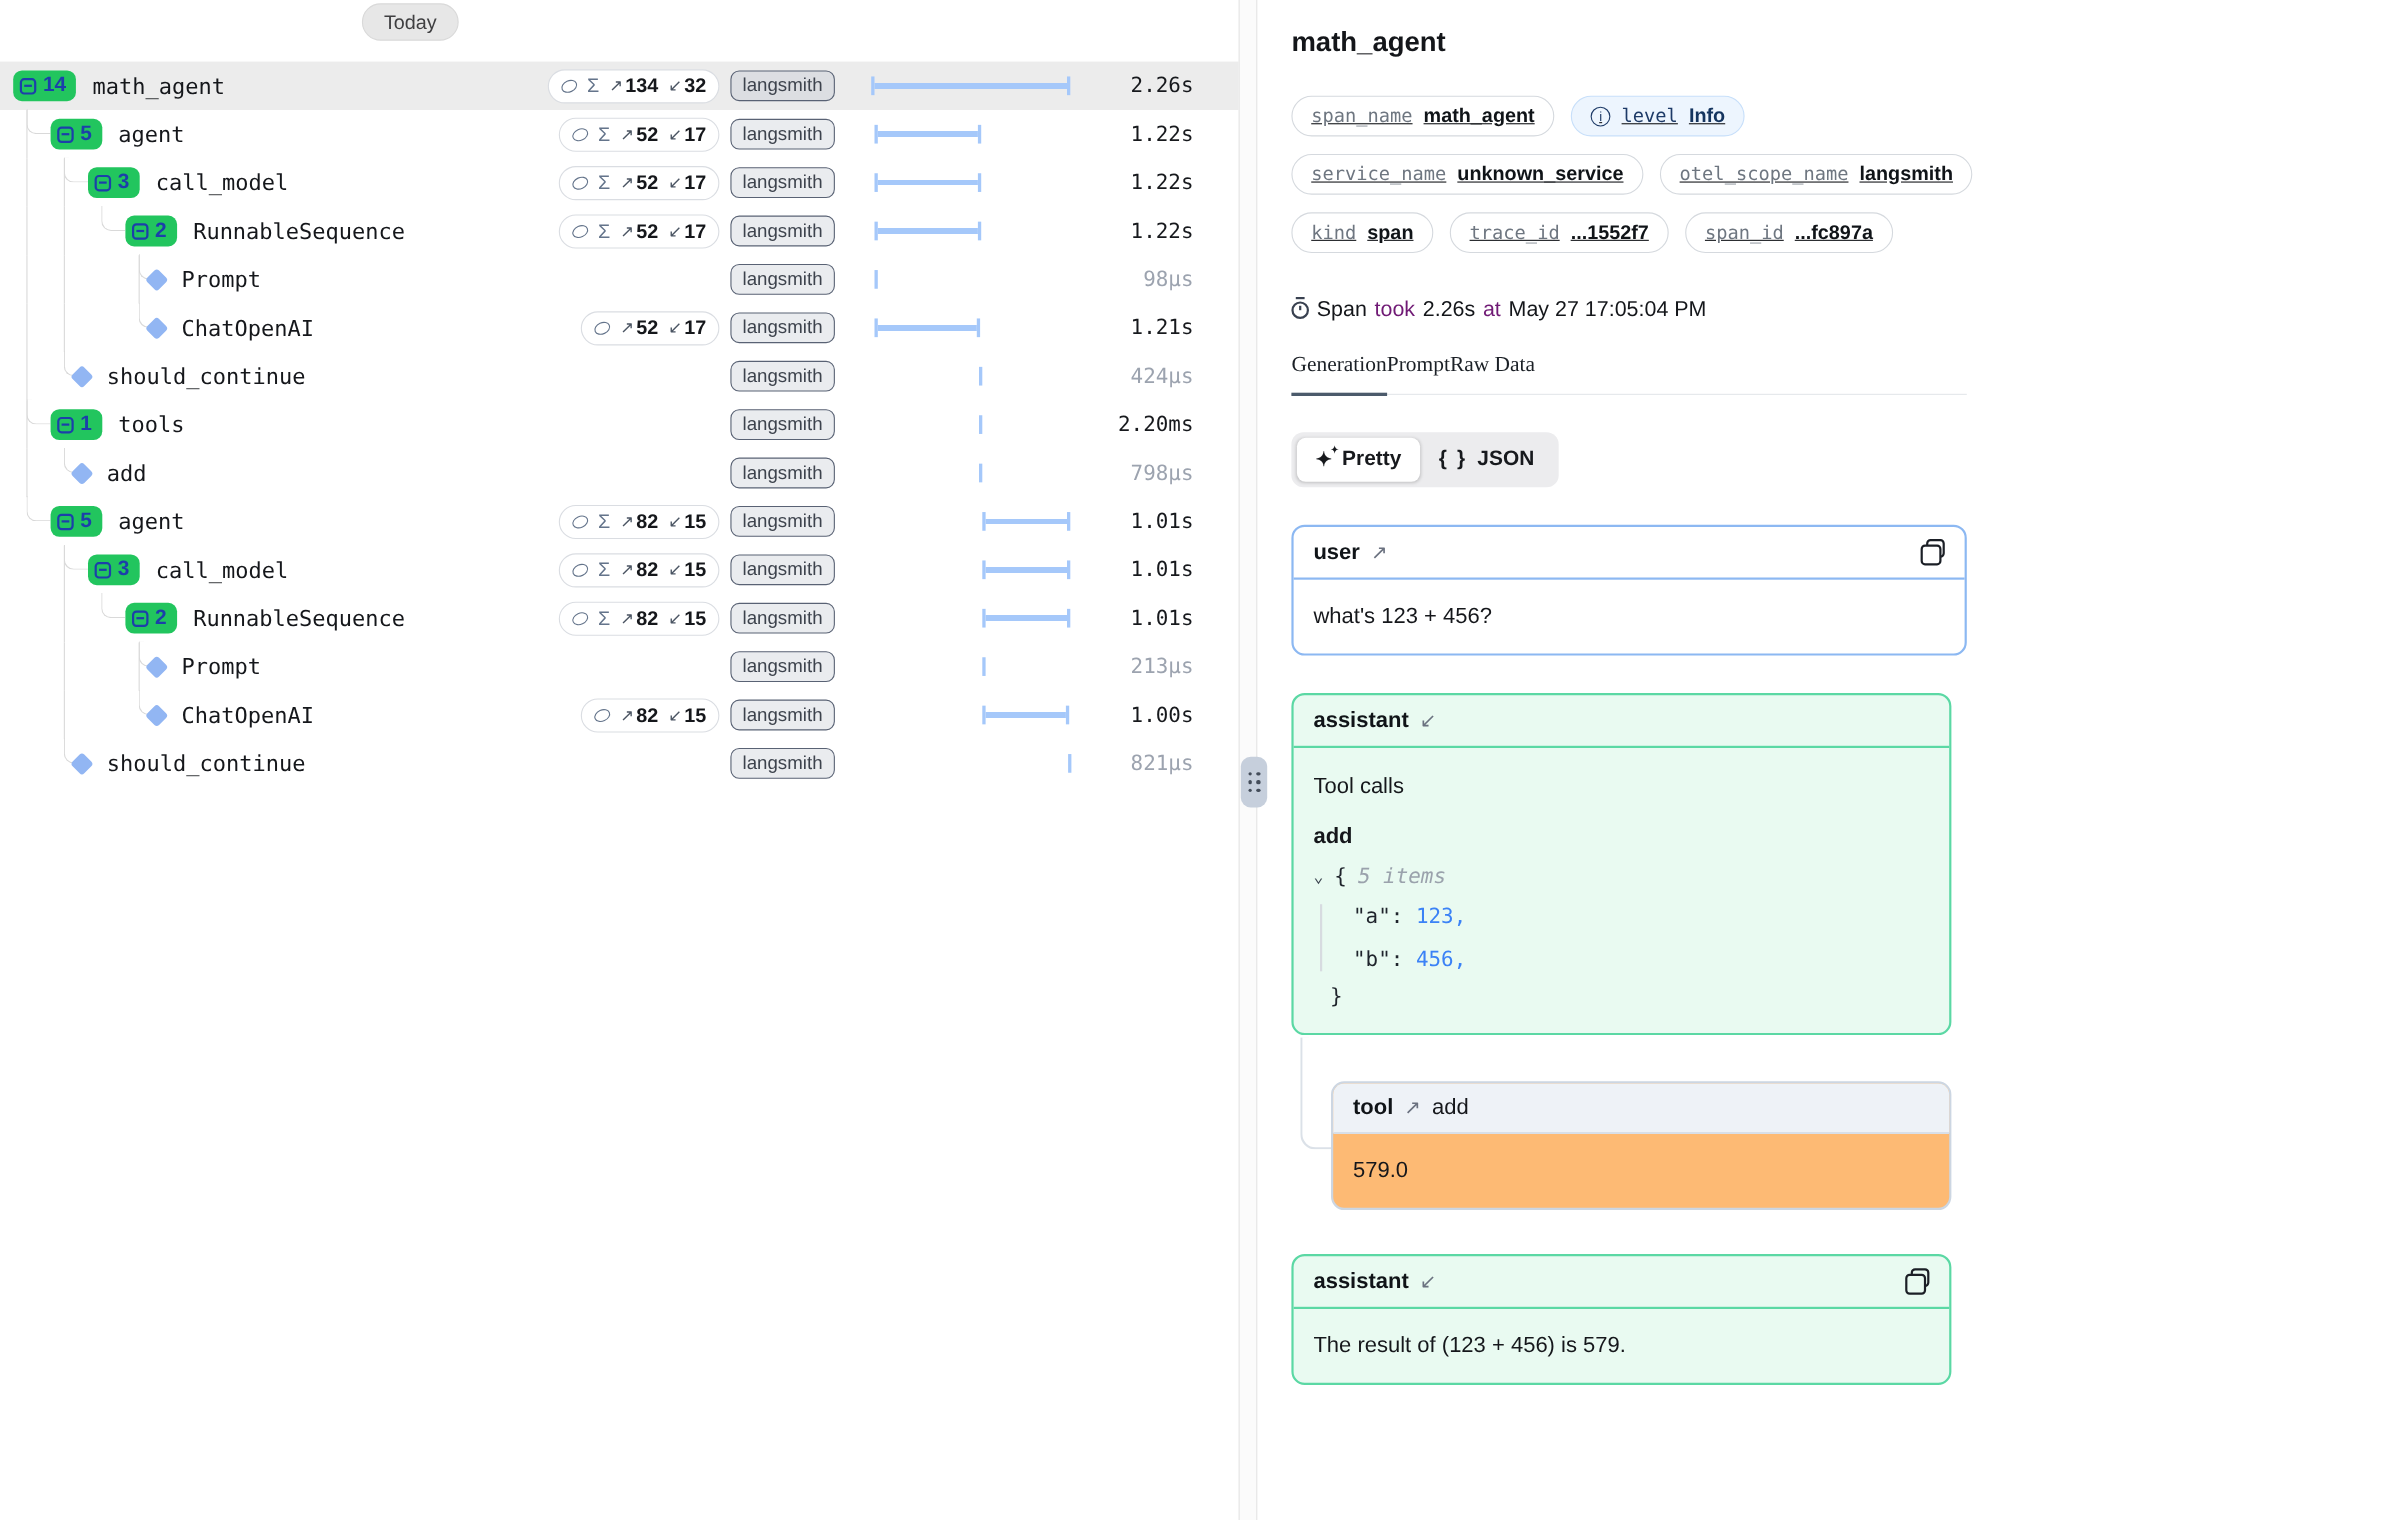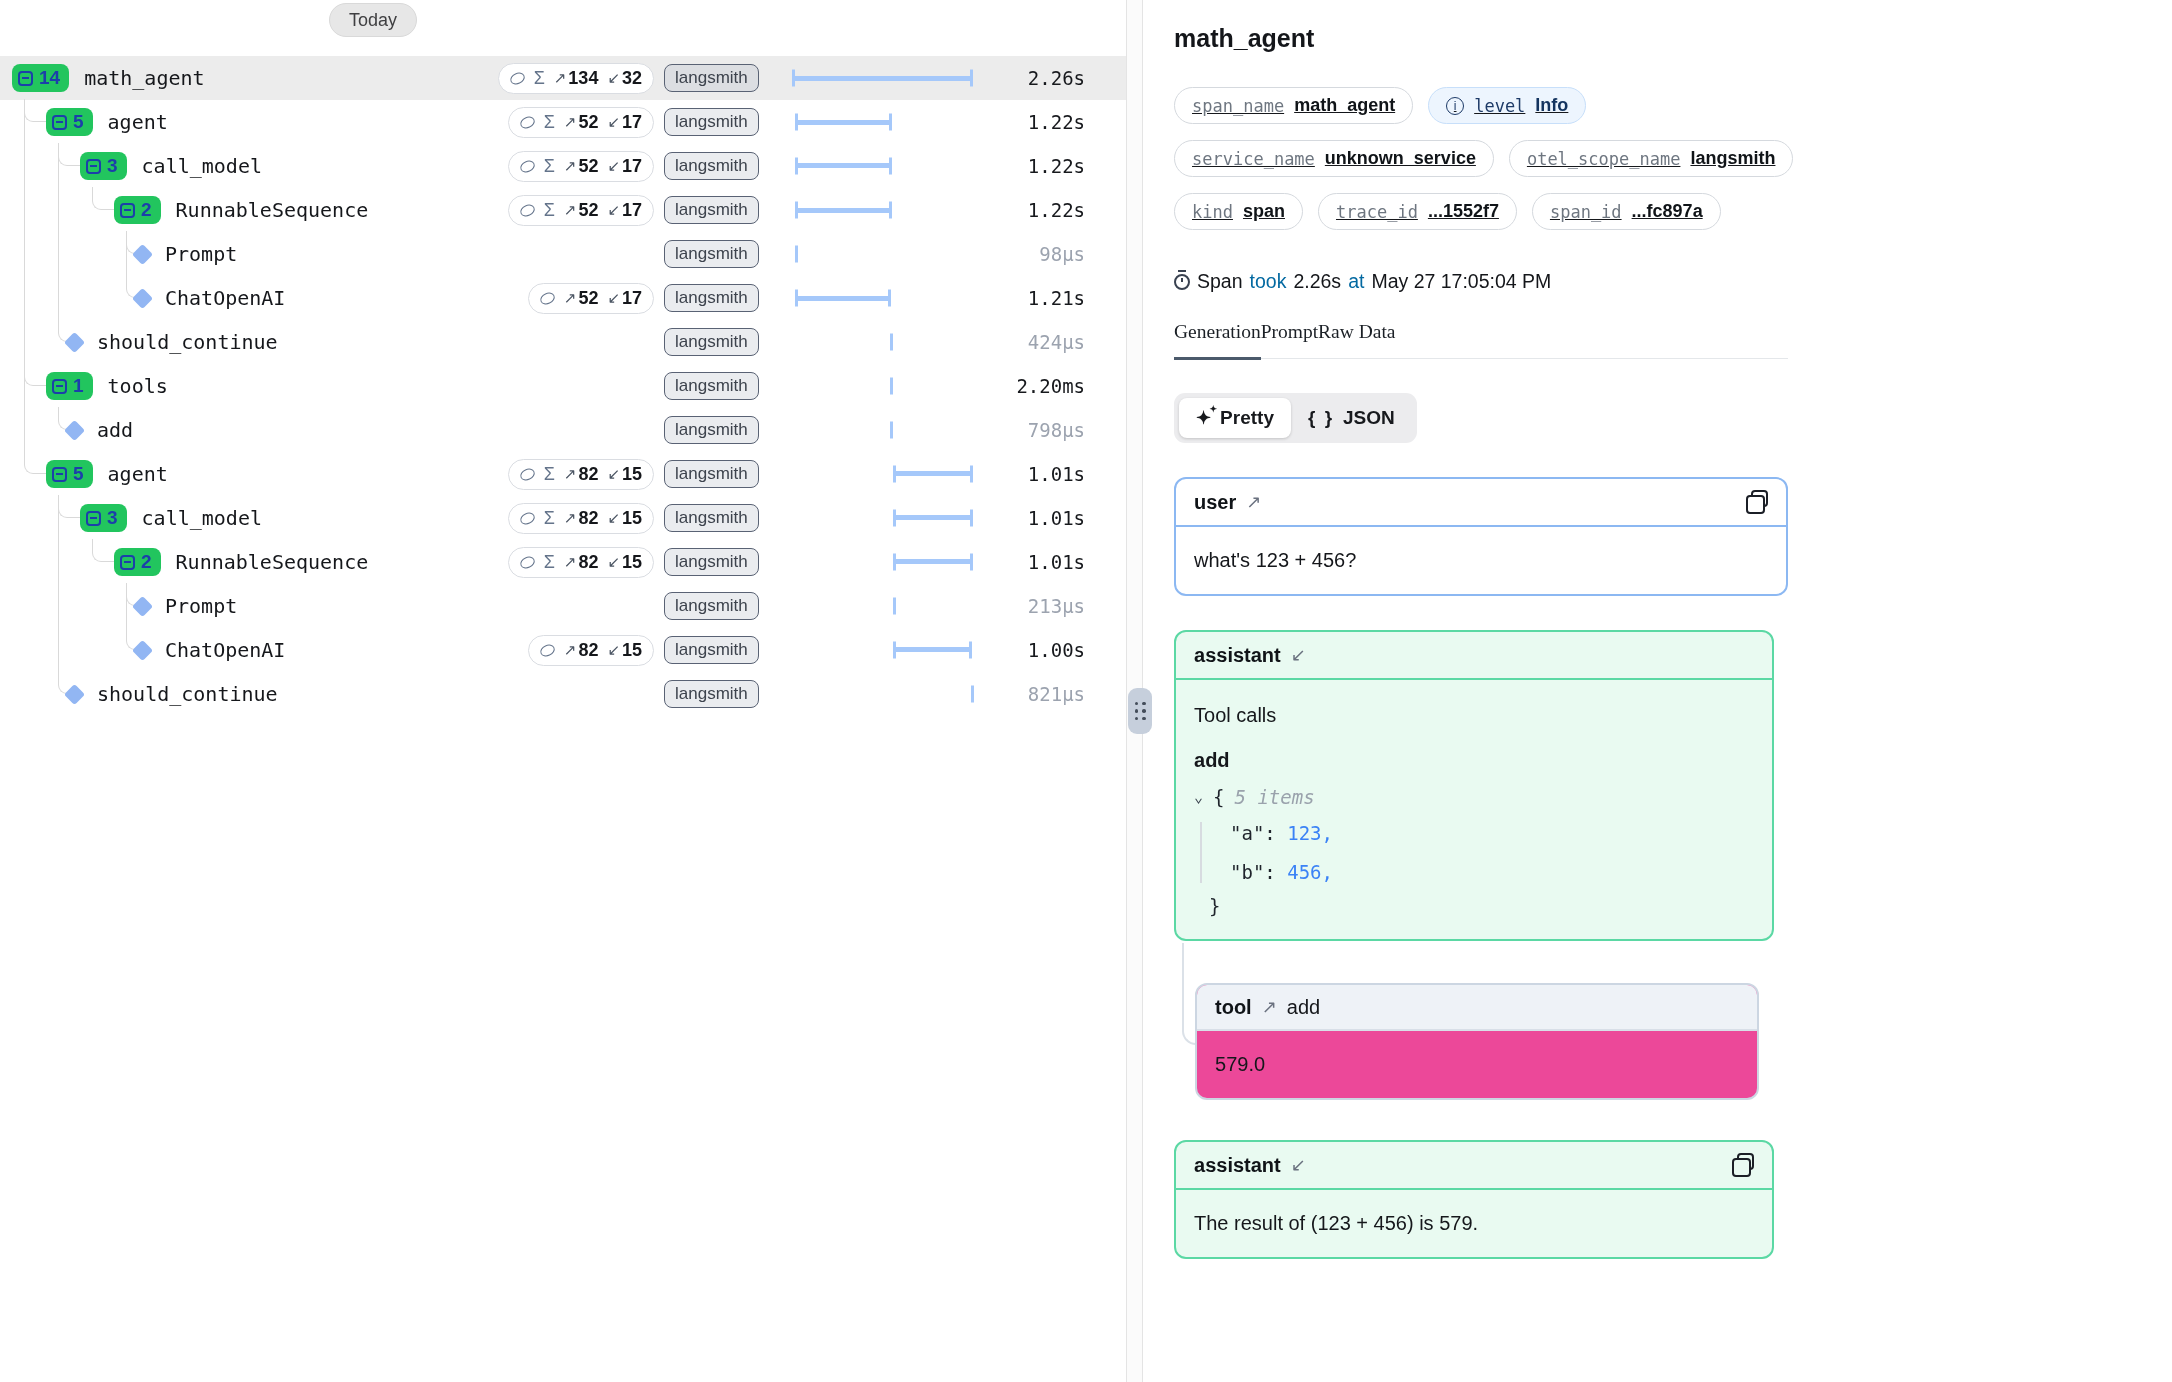--- a/index.html
+++ b/index.html
@@ -70,21 +70,21 @@
     padding:7px 17px; background:#fff; }
   .pill .k { font-family:"DejaVu Sans Mono", monospace; font-size:17px; color:#6e7680; }
   .pill .v { font-size:18px; font-weight:700; color:#101418; }
   .pill.level { background:#edf5fe; border-color:#c7dffa; }
   .pill.level .k { color:#1d3a67; }
   .pill.level .v { color:#14345f; }
   .info-i { width:18px; height:18px; border:1.5px solid #1d3a67; border-radius:50%;
     display:inline-flex; align-items:center; justify-content:center; font-size:12px; color:#1d3a67; }
 
   .span-line { margin-top:40px; display:flex; align-items:center; font-size:19.5px; color:#14161a; }
-  .span-line .dim { color:#0369a1; }
+  .span-line .dim { color:#701a75; }
   .span-line span { margin-right:7px; }
   .stopwatch { width:16px; height:16px; border:2px solid #394150; border-radius:50%; position:relative; margin-right:12px; flex:0 0 auto; }
   .stopwatch::before { content:''; position:absolute; top:-6px; left:50%; width:8px; height:2px; margin-left:-4px; background:#394150; }
   .stopwatch::after { content:''; position:absolute; top:2px; left:50%; width:2px; height:4px; margin-left:-1px; background:#394150; }
 
   .tabs { margin-top:28px; display:flex; border-bottom:1.5px solid #e4e7ea;font-family:Liberation Serif, serif; }
   .tab { position:relative; font-size:19.5px; color:#1b2026; padding-bottom:15px; }
   .tab.active::after { content:''; position:absolute; left:0; right:0; bottom:-2px; height:3.5px; background:#4b5a6b; }
 
   .seg { margin-top:34px; display:inline-flex; background:#ececee; border-radius:11px; padding:5px; }
@@ -118,22 +118,22 @@
   .chev { font-size:15px; color:#3c4450; }
   .json .muted { color:#9aa2ac; font-style:italic; }
   .json .num { color:#3b82f6; }
   .json-children { border-left:2px solid #d7dbe0; margin-left:6px; padding-left:28px; margin-top:14px;
     display:flex; flex-direction:column; gap:17px; }
   .json-close { margin-left:15px; margin-top:12px; }
 
   .tool-wrap { position:relative; margin-top:42px; }
   .tool-conn { position:absolute; left:8px; top:-40px; width:28px; height:102px;
     border-left:2px solid #dbe1e8; border-bottom:2px solid #dbe1e8; border-bottom-left-radius:14px; }
-  .card.tool { position:relative; border:2px solid #ccd6e2; margin-left:21px; margin-top:0;
-    width:calc(100% - 50px); background:#ec4899; }
+  .card.tool { position:relative; border:2px solid #ccd6e2; margin-left:36px; margin-top:0;
+    width:calc(100% - 50px); background:#fdba74; }
   .card.tool .chead { height:46px; background:#eef2f7; border-bottom:2px solid #d8dfe8; border-radius:10px 10px 0 0; }
   .tool-name { font-size:20px; color:#15171b; margin-left:10px; }
   .card.assistant.final { margin-top:40px; }
 </style>
 </head>
 <body>
 
 <div class="app">
 
   <div class="left">

